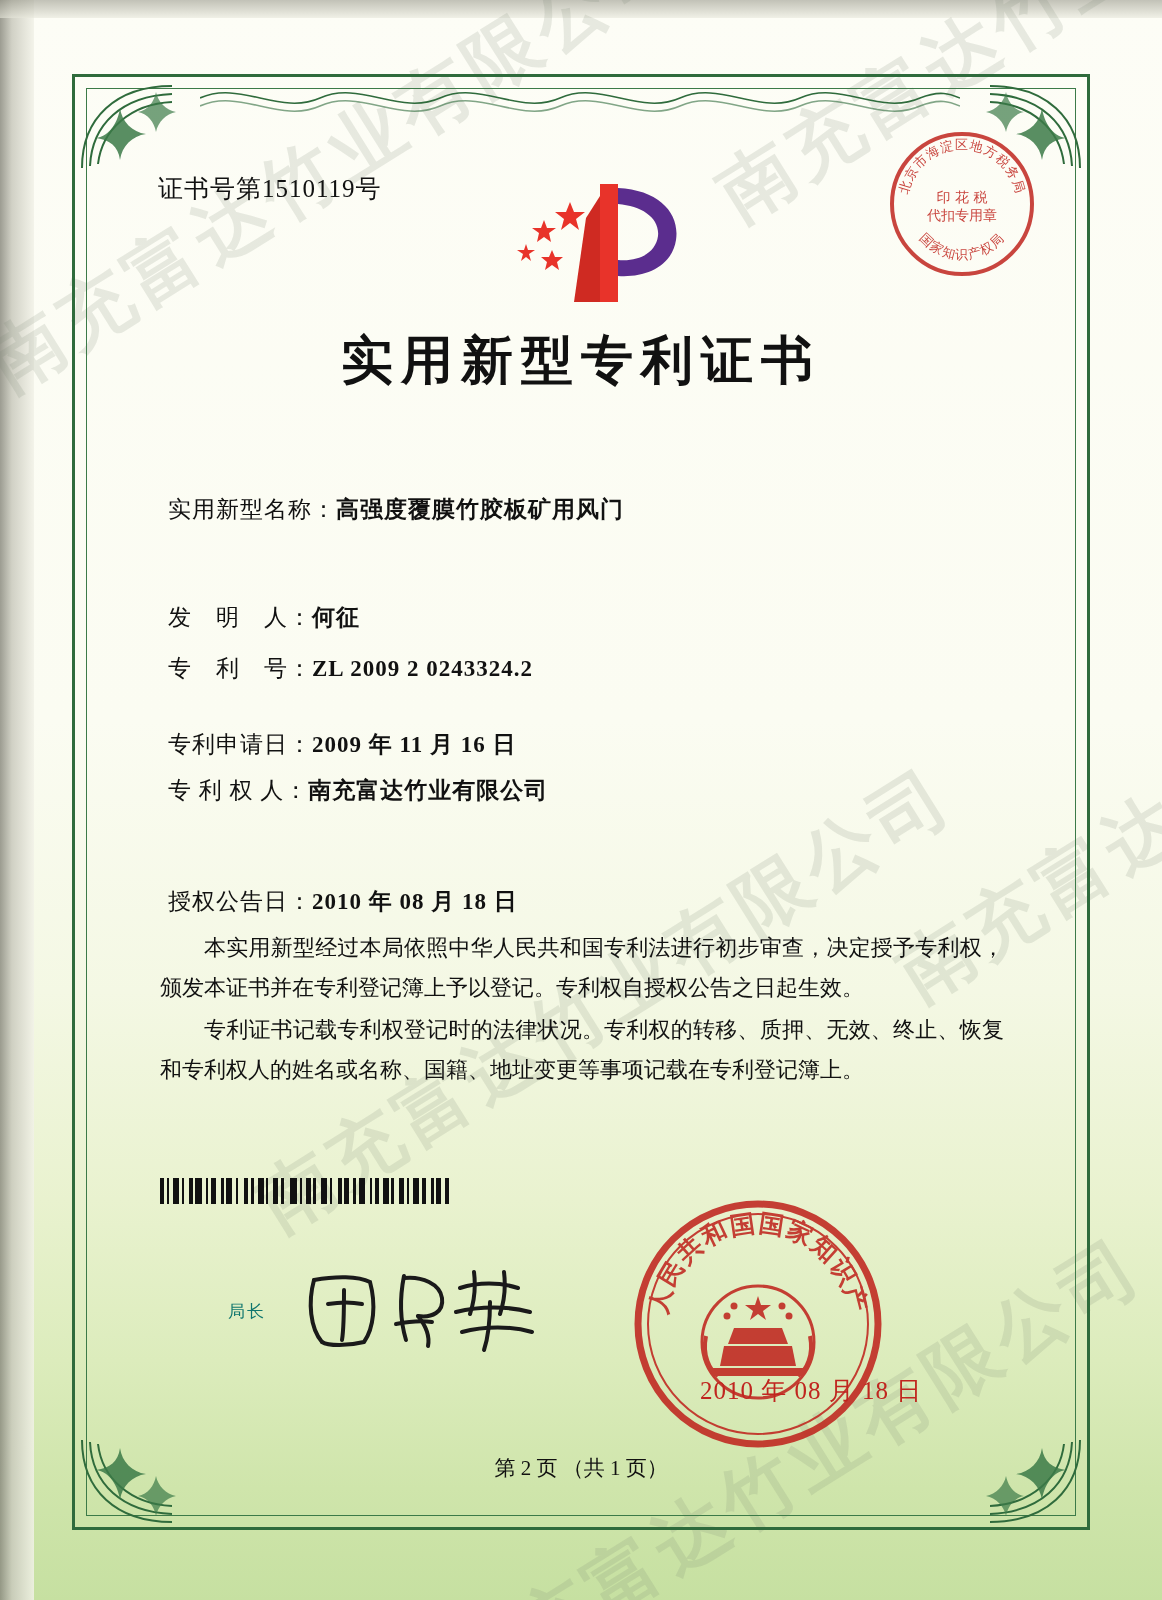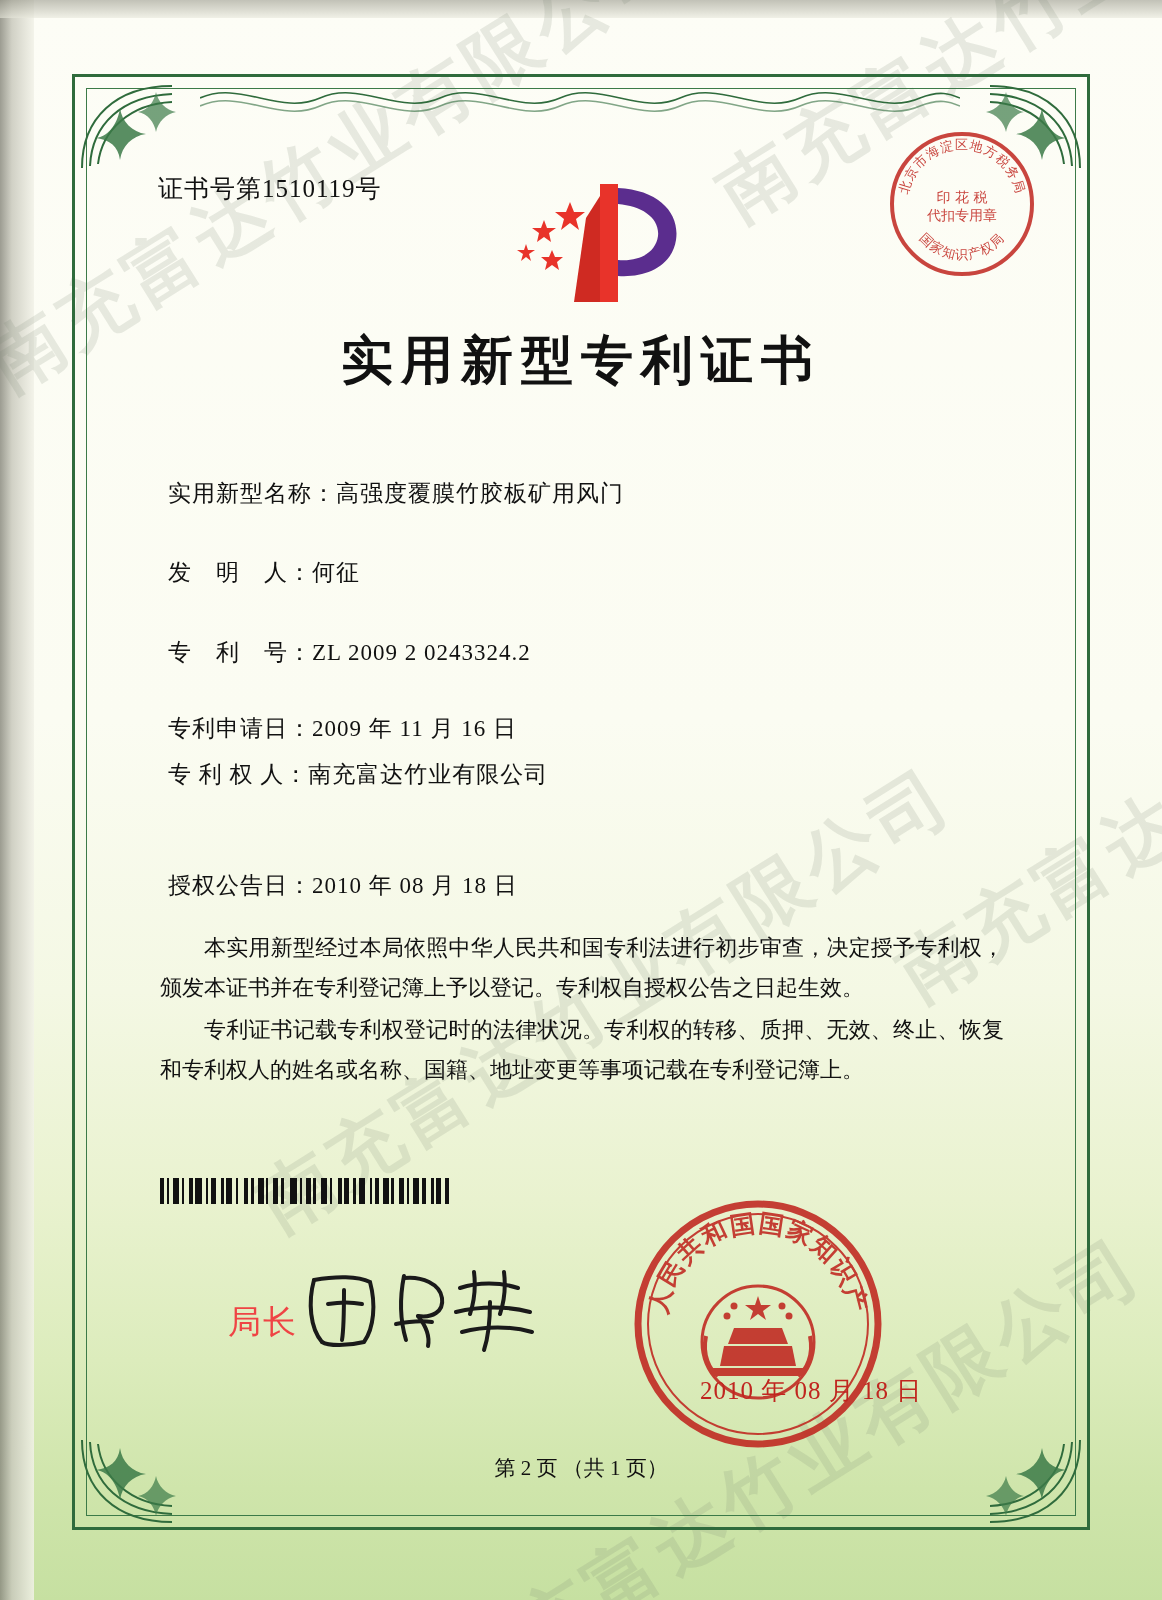--- a/index.html
+++ b/index.html
@@ -111,22 +111,22 @@
 
   
   .field {
     position: absolute;
     left: 168px;
     font-size: 23px;
     color: #111;
     letter-spacing: 1px;
     white-space: nowrap;
   }
-  .field .lbl { display: inline-block; }
-  .field .val { display: inline-block; }
+  .field .lbl { display: inline-block; margin-top: 16px; }
+  .field .val { display: inline-block; font-weight: bold; }
 
   
   .body-text {
     position: absolute;
     left: 160px;
     width: 844px;
     font-size: 22px;
     line-height: 40px;
     color: #111;
     text-align: justify;
@@ -147,22 +147,22 @@
   .barcode i {
     display: block;
     background: #111;
     height: 100%;
   }
 
   
   .director-label {
     position: absolute;
     left: 228px; top: 1300px;
-    font-size: 33px;
-    color: #ef4444;
+    font-size: 17px;
+    color: #0f766e;
     letter-spacing: 2px;
   }
   .signature {
     position: absolute;
     left: 300px; top: 1262px;
     width: 250px; height: 92px;
     color: #1a1a1a;
   }
 
   
@@ -301,21 +301,21 @@
         </g>
       </g>
     </svg>
   </div>
 
   <div class="cert-title">实用新型专利证书</div>
 
   <div class="field" style="top:478px">
     <span class="lbl">实用新型名称：</span><span class="val">高强度覆膜竹胶板矿用风门</span>
   </div>
-  <div class="field" style="top:557px">
+  <div class="field" style="top:586px">
     <span class="lbl">发　明　人：</span><span class="val">何征</span>
   </div>
   <div class="field" style="top:637px">
     <span class="lbl">专　利　号：</span><span class="val">ZL 2009 2 0243324.2</span>
   </div>
   <div class="field" style="top:713px">
     <span class="lbl">专利申请日：</span><span class="val">2009 年 11 月 16 日</span>
   </div>
   <div class="field" style="top:759px">
     <span class="lbl">专 利 权 人：</span><span class="val">南充富达竹业有限公司</span>

